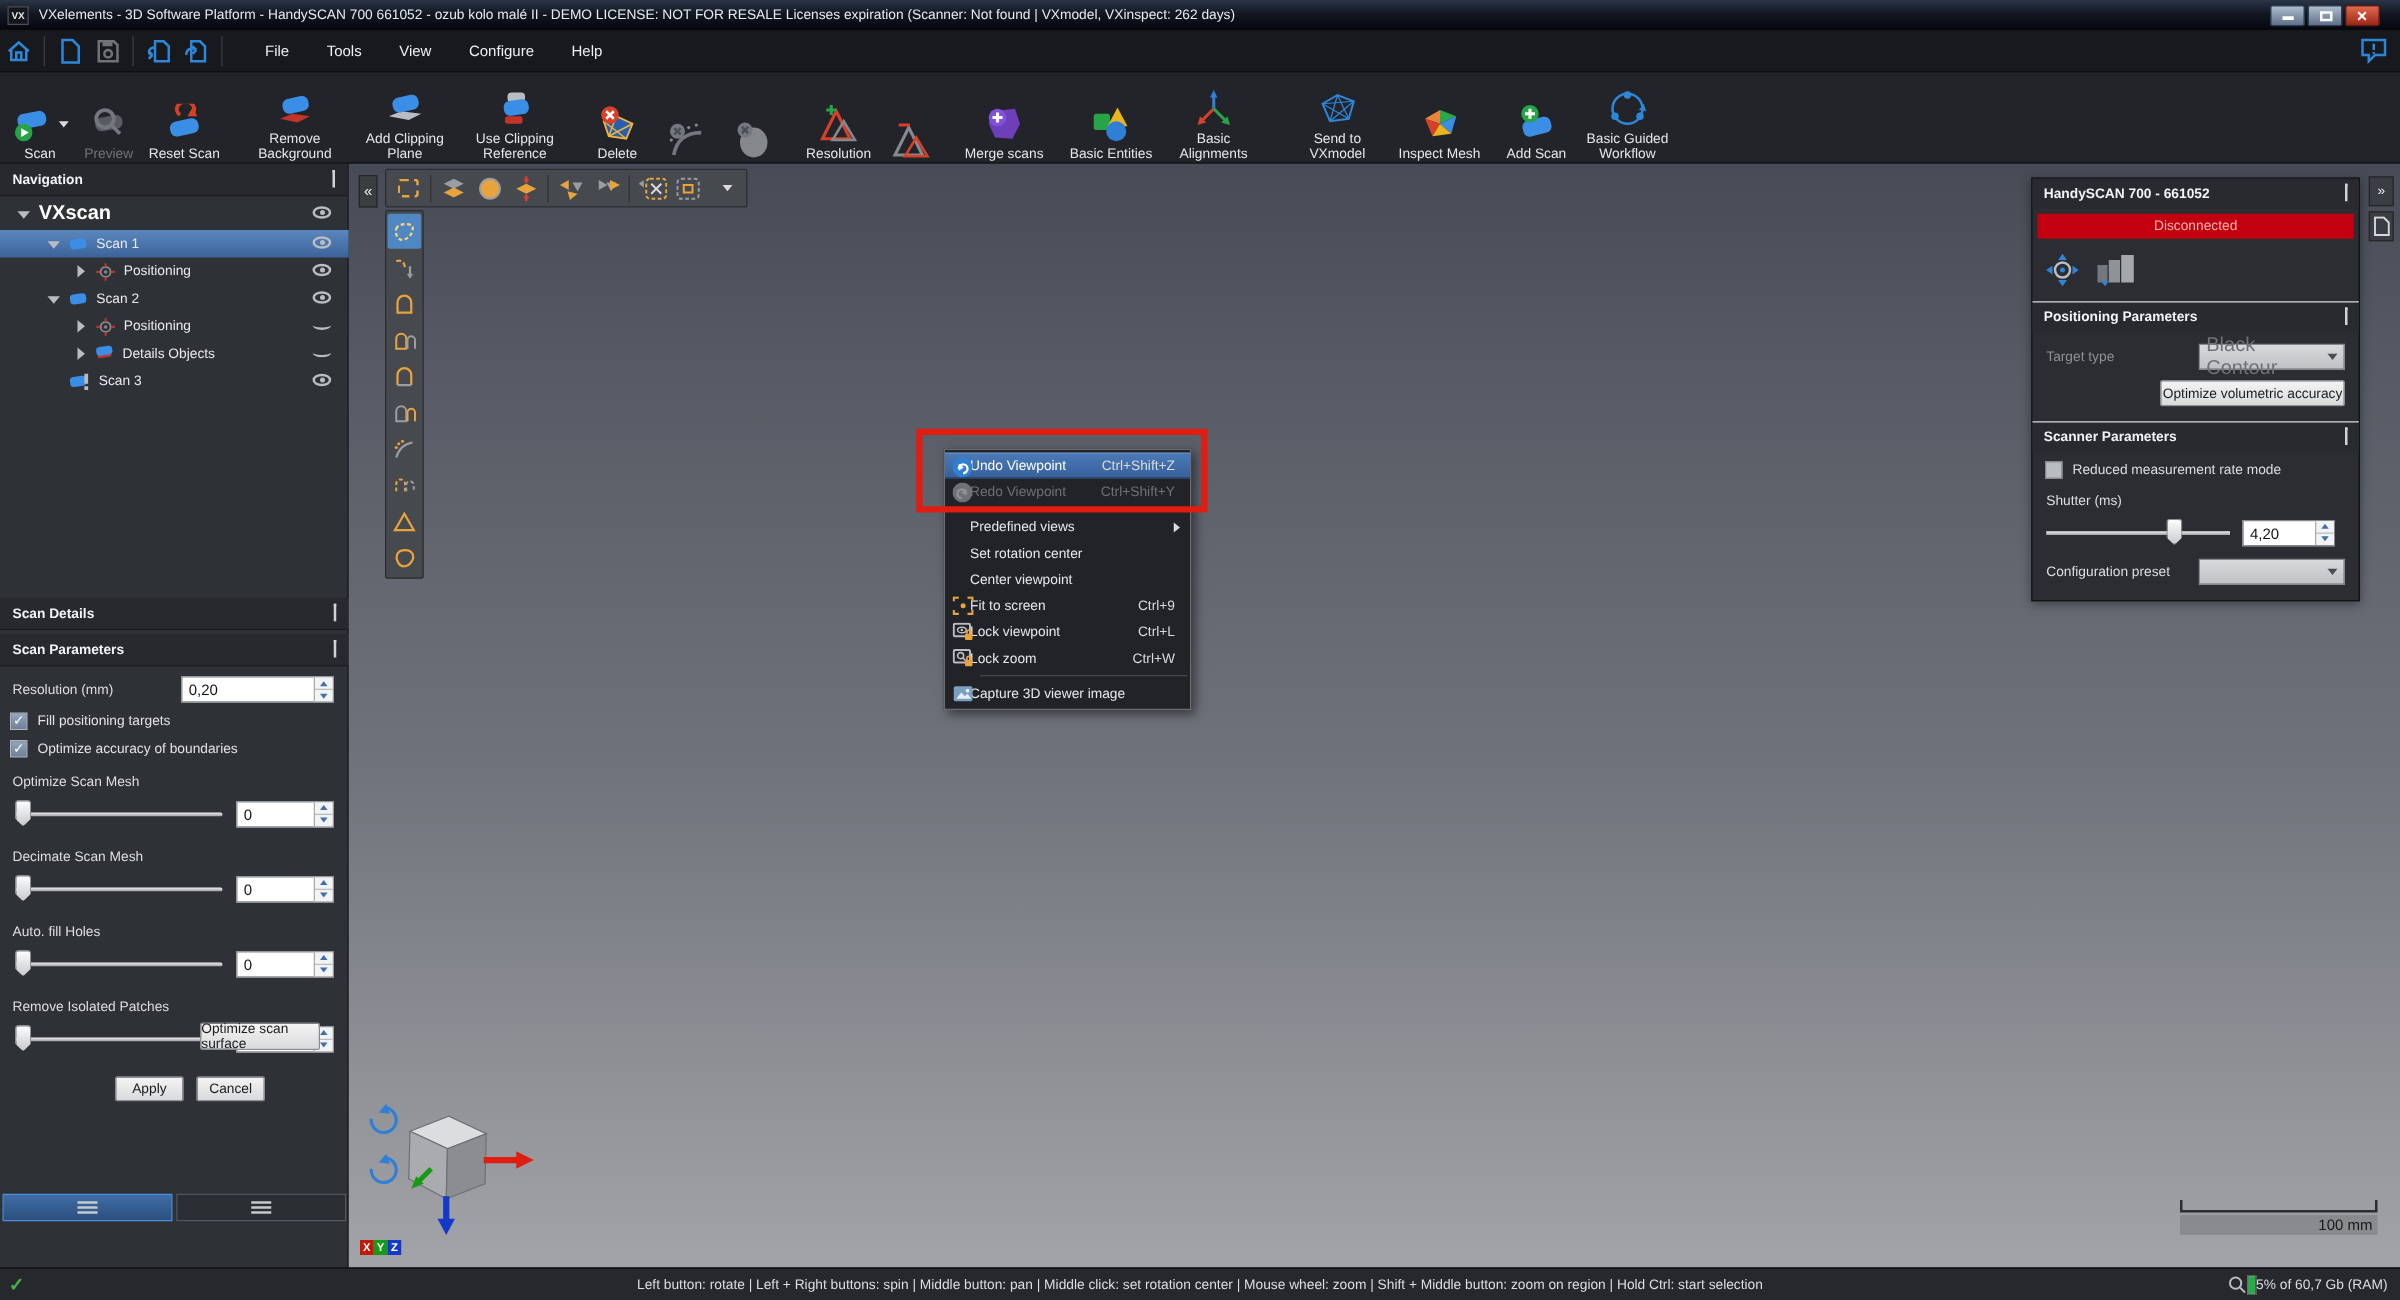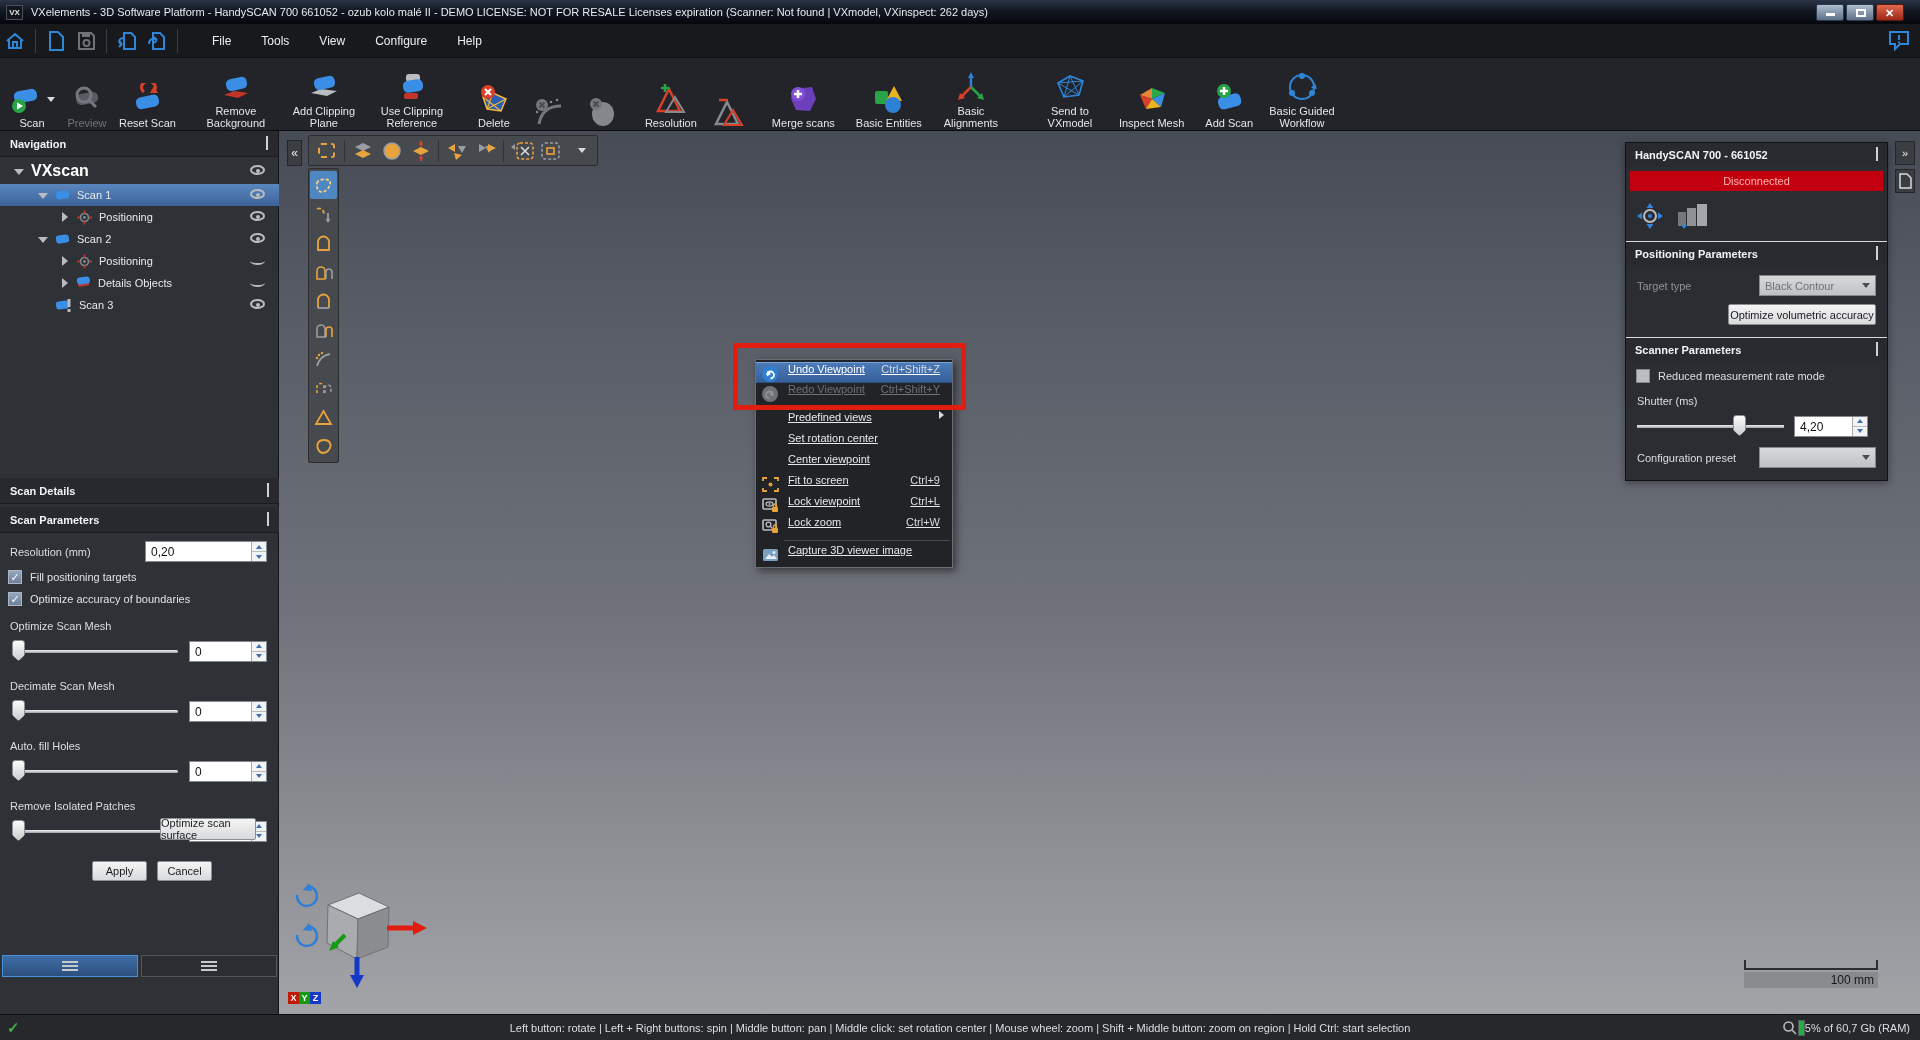--- a/index.html
+++ b/index.html
@@ -109,21 +109,21 @@
   .vtb { width:27px; height:26px; display:flex; align-items:center; justify-content:center; border-radius:2px; }
   .vtsep { width:1px; height:22px; background:#303236; margin:0 2px; }
   .ltools { position:absolute; left:29px; top:37px; width:31px; background:#46494e; border:1px solid #2a2c30;
     border-radius:2px; display:flex; flex-direction:column; padding:2px 1px; gap:1px; }
   .ltb { width:27px; height:28px; display:flex; align-items:center; justify-content:center; border-radius:2px; }
   .ltb.sel { background:#4f87c2; }
 
   
   .ctxmenu { position:absolute; left:476px; top:228px; width:198px; background:#212327;
     border:1px solid #6a6d72; box-shadow:3px 3px 8px rgba(0,0,0,.5); padding:2px 0; z-index:5; }
-  .mi { height:21px; display:flex; position:relative; padding-left:32px; color:#e6e8eb;text-decoration:underline; }
+  .mi { height:21px; display:flex; align-items:center; position:relative; padding-left:20px; color:#e6e8eb; }
   .mi .mico { position:absolute; left:5px; top:2px; width:18px; height:17px; display:flex; align-items:center; justify-content:center; }
   .mi .msc { margin-left:auto; padding-right:12px; color:#d8dadd; }
   .mi.sel { background:linear-gradient(180deg,#4a7ab8,#38609a); border-top:1px solid #76a3d8; border-bottom:1px solid #2d4f7e; color:#fff; }
   .mi.dis, .mi.dis .msc { color:#6e7176; }
   .msep { height:1px; background:#46494e; margin:3px 2px 3px 28px; }
   .subarr { margin-left:auto; margin-right:8px; width:0; height:0; border-top:4px solid transparent;
     border-bottom:4px solid transparent; border-left:5px solid #d8dadd; }
   .redbox { position:absolute; left:454px; top:212px; width:233px; height:67px; border:5px solid #e01d10; z-index:6; pointer-events:none; }
 
   
@@ -132,21 +132,21 @@
   .rphead { height:24px; display:flex; align-items:center; padding:0 9px; font-weight:bold; color:#f2f3f5;
     background:#282a2f; border-top:1px solid #d8d9db; }
   .rphead:first-child { border-top:none; }
   .rphead .chev { margin-left:auto; }
   .disc { margin:4px; height:20px; background:#c30010; color:#ffb4ad; display:flex; align-items:center; justify-content:center; font-size:11px; }
   .rp-icons { display:flex; align-items:center; gap:10px; padding:6px 8px 10px; }
   .rprow { display:flex; align-items:center; padding:0 11px; margin-top:10px; }
   .rplabel-dis { color:#8e9196; }
   .rplabel { color:#dcdee2; }
   .combo { margin-left:auto; width:117px; height:21px; background:linear-gradient(180deg,#d8d9db,#bfc1c4);
-    border:1px solid #84878c; display:flex; align-items:center; padding:0 5px; color:#6e7176; font-size:11px; }
+    border:1px solid #84878c; display:flex; align-items:center; padding:0 5px; color:#6e7176; font-size:16px; }
   .combo .dna { margin-left:auto; width:0; height:0; border-left:4px solid transparent; border-right:4px solid transparent; border-top:5px solid #4a4d52; }
   .btn-optvol { margin:8px 11px 0 auto; width:148px; height:21px; }
   .rp-sliderrow { display:flex; align-items:center; padding:0 11px; margin-top:8px; }
   .rp-slider { position:relative; width:147px; height:22px; }
   .rp-slider .track { position:absolute; left:0; right:0; top:10px; height:3px; background:linear-gradient(180deg,#f0f0f0,#9fa2a6); }
   .rp-slider .thumb { position:absolute; left:96px; top:0; width:13px; height:21px;
     background:linear-gradient(180deg,#fdfdfd,#c9cbce); border:1px solid #8b8e93;
     border-radius:3px 3px 6px 6px; clip-path:polygon(0 0,100% 0,100% 70%,50% 100%,0 70%); }
   .rp-num { margin-left:10px; width:74px; }
 
@@ -154,21 +154,21 @@
   .edgebtn { position:absolute; width:20px; height:24px; background:#3a3d42; border:1px solid #24262a;
     display:flex; align-items:center; justify-content:center; color:#eee; }
 
   
   .cubewrap { position:absolute; left:4px; top:752px; }
   .axislabels { position:absolute; left:9px; top:861px; display:flex; }
   .axl { width:11px; height:12px; font-size:9px; font-weight:bold; color:#fff; text-align:center; line-height:12px; }
   .axl.x { background:#c21807; } .axl.y { background:#159a15; } .axl.z { background:#1439c8; }
 
   
-  .scalebar { position:absolute; left:1465px; top:831px; width:134px; }
+  .scalebar { position:absolute; left:1465px; top:831px; width:158px; }
   .scaleline { height:8px; border-bottom:2px solid #2c2d30; position:relative; }
   .scaleline::before, .scaleline::after { content:""; position:absolute; bottom:0; width:2px; height:8px; background:#2c2d30; }
   .scaleline::before { left:0; } .scaleline::after { right:0; }
   .scaletxt { margin-top:2px; background:rgba(110,112,116,.45); color:#17181a; text-align:right; padding:1px 4px; font-size:12px; }
 
   
   .statusbar { position:absolute; left:0; top:1014px; width:1920px; height:26px; background:#26282c;
     border-top:1px solid #0c0d10; display:flex; align-items:center; }
   .statuscheck { color:#43b049; font-size:15px; font-weight:bold; margin-left:7px; }
   .statushint { position:absolute; left:0; right:0; text-align:center; color:#dcdee2; }

